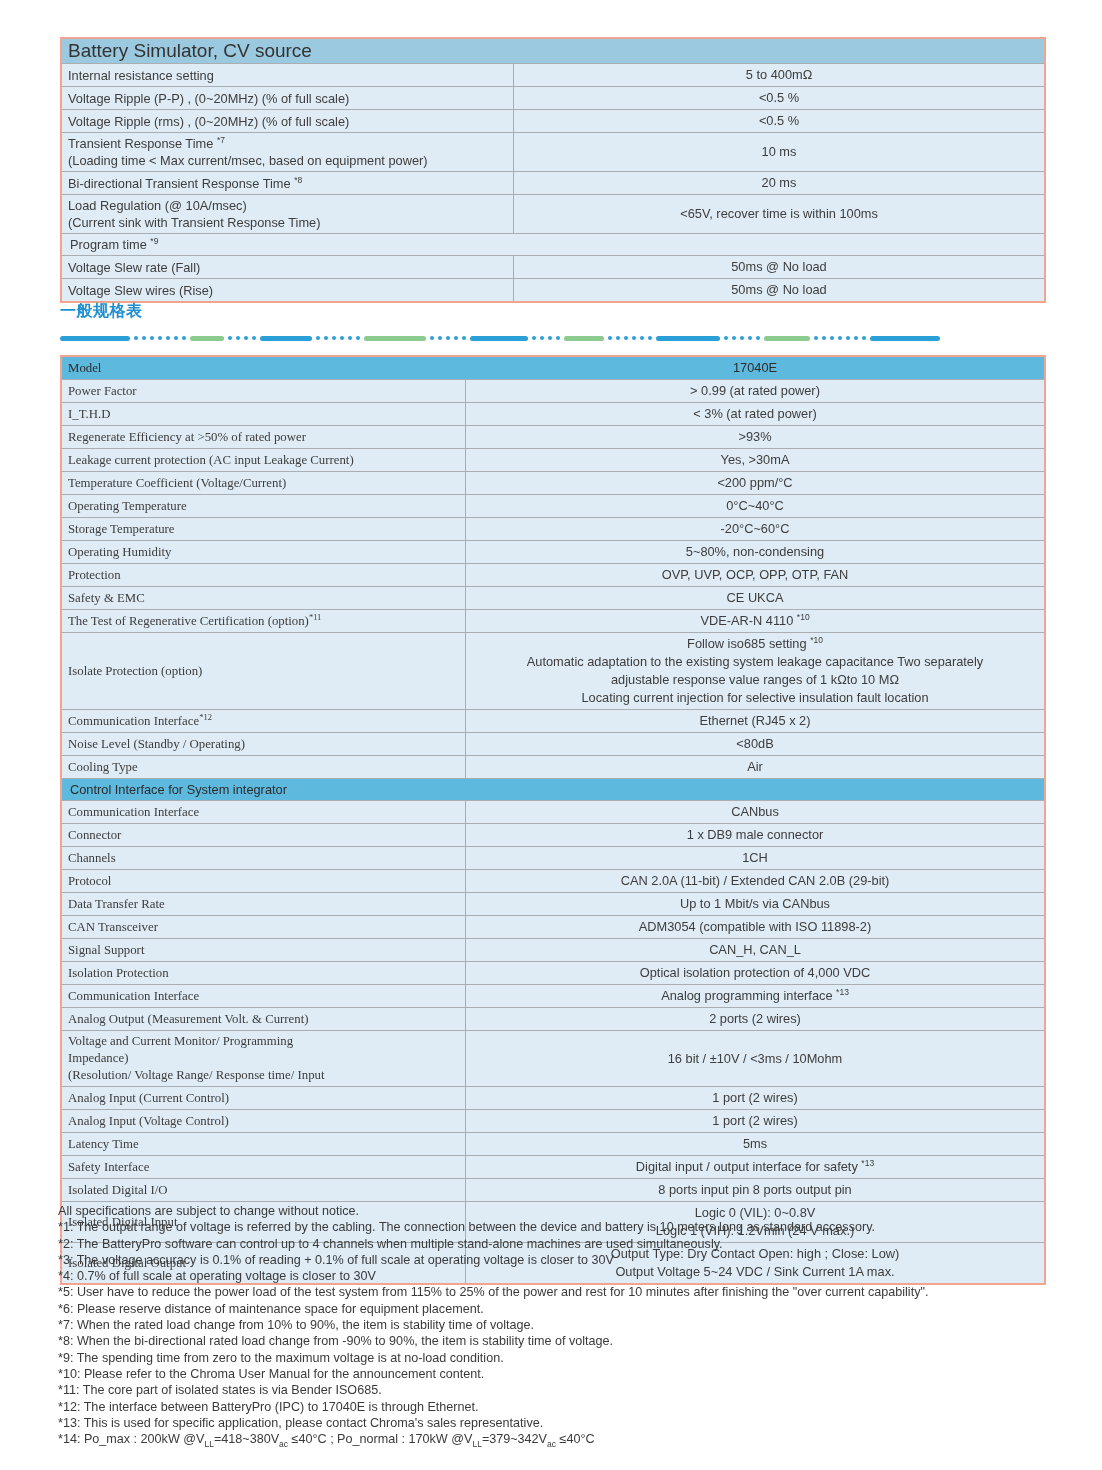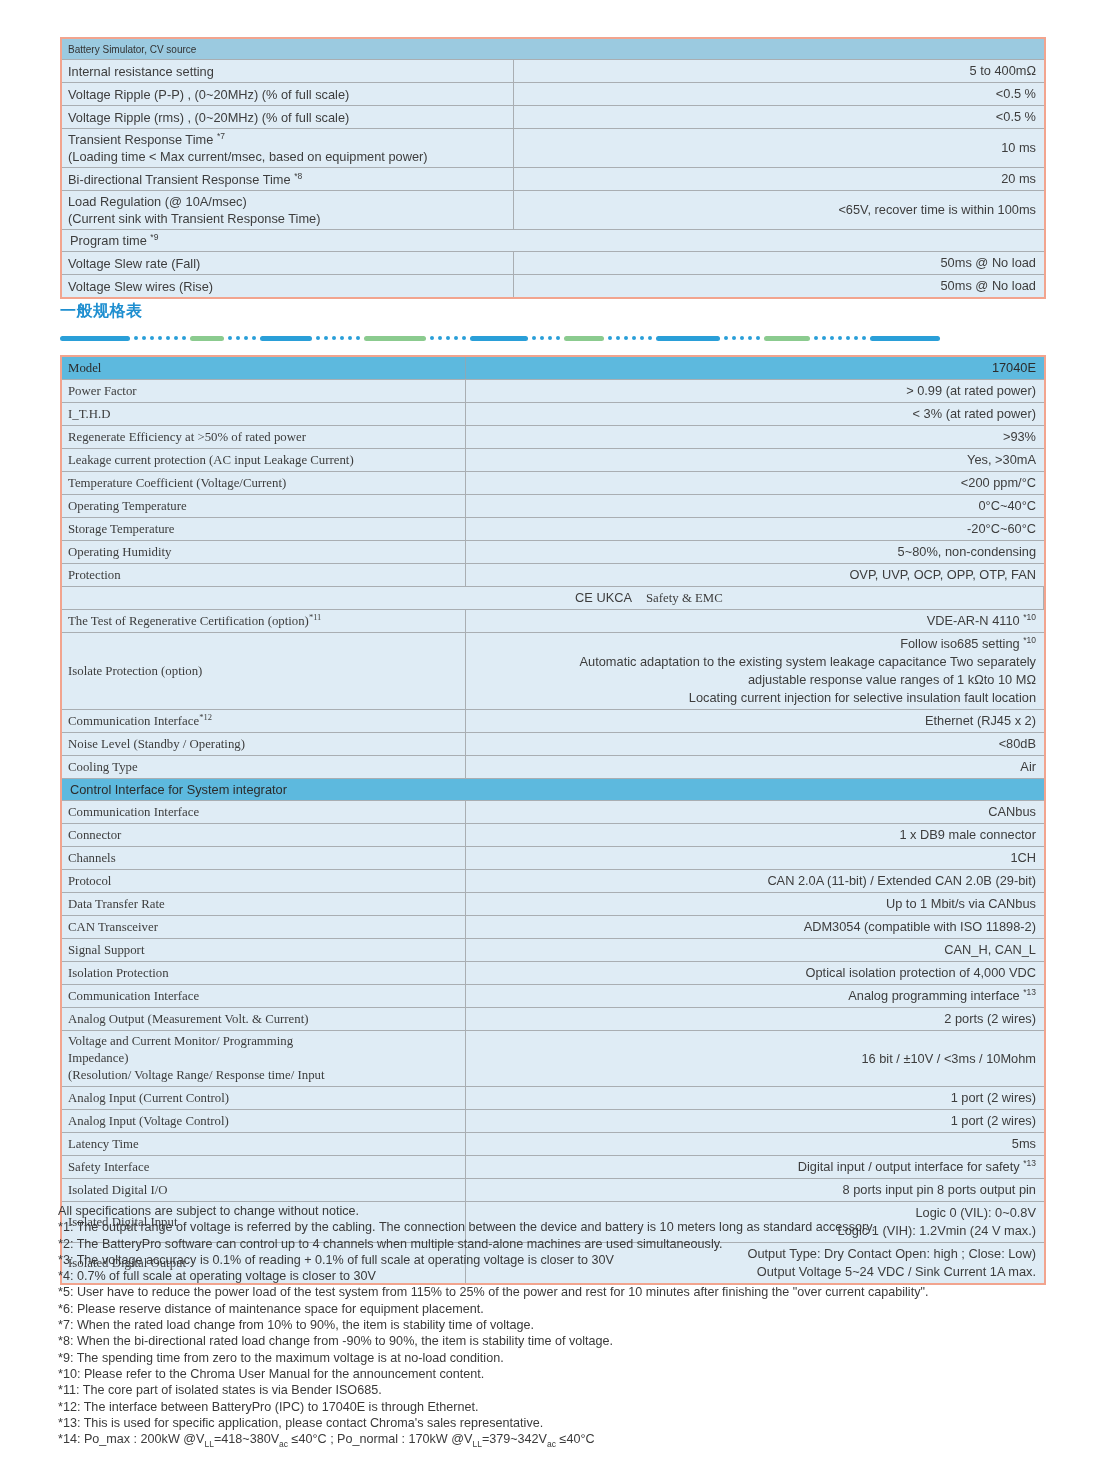--- a/index.html
+++ b/index.html
@@ -9,32 +9,32 @@
     font-family:"Liberation Sans", sans-serif; color:#3d3d3d; overflow:hidden;
   }
   .spec-table {
     position:absolute; left:60px; width:986px;
     border:2px solid #f2a48e; background:#dfecf5;
   }
   .t1 { top:37px; }
   .t2 { top:355px; }
   .thead {
     background:#9bcae0; min-height:20px; display:flex; align-items:center;
-    padding:1px 6px; font-size:10px; color:#333;
+    padding:1px 6px; font-size:19px; color:#333;
   }
   .row { display:flex; border-top:1px solid #a9aeb2; min-height:20px; }
   .row.first { border-top:none; }
   .cell {
     display:flex; flex-direction:column; justify-content:center;
     font-size:12.8px; line-height:17px; padding:2px 6px;
   }
   .label-cell { border-right:1px solid #a9aeb2; text-align:left; }
   .t1 .label-cell { width:452px; }
   .t2 .label-cell { width:404px;font-family:Liberation Serif, serif; }
-  .value-cell { flex:1; text-align:center; padding:2px 8px; line-height:18px;align-items:flex-end; }
+  .value-cell { flex:1; text-align:center; padding:2px 8px; line-height:18px; }
   .span-cell { flex:1; text-align:left;padding-left:8px; }
   .head-row { background:#5db9de; min-height:22px; border-top:none; color:#2c2c2c; }
   .head-row .label-cell { border-right:1px solid #8aa9b8; }
   .subheader { background:#5db9de; color:#2c2c2c; }
   sup { font-size:8.5px; vertical-align:super; line-height:0; }
   sub { font-size:8.5px; vertical-align:sub; line-height:0; }
   .section-title {
     position:absolute; left:60px; top:301px; font-size:16px; font-weight:bold;
     color:#1f8fd0; letter-spacing:0.5px;
   }
@@ -261,25 +261,25 @@
         </div>
         <div class="row">
           <div class="cell label-cell">
             <div>Protection</div>
           </div>
           <div class="cell value-cell">
             <div>OVP, UVP, OCP, OPP, OTP, FAN</div>
           </div>
         </div>
         <div class="row">
+          <div class="cell label-cell">
+            <div>Safety &amp; EMC</div>
+          </div>
           <div class="cell value-cell">
             <div>CE UKCA</div>
-          </div>
-          <div class="cell label-cell">
-            <div>Safety &amp; EMC</div>
           </div>
         </div>
         <div class="row">
           <div class="cell label-cell">
             <div>The Test of Regenerative Certification (option)<sup>*11</sup></div>
           </div>
           <div class="cell value-cell">
             <div>VDE-AR-N 4110 <sup>*10</sup></div>
           </div>
         </div>

